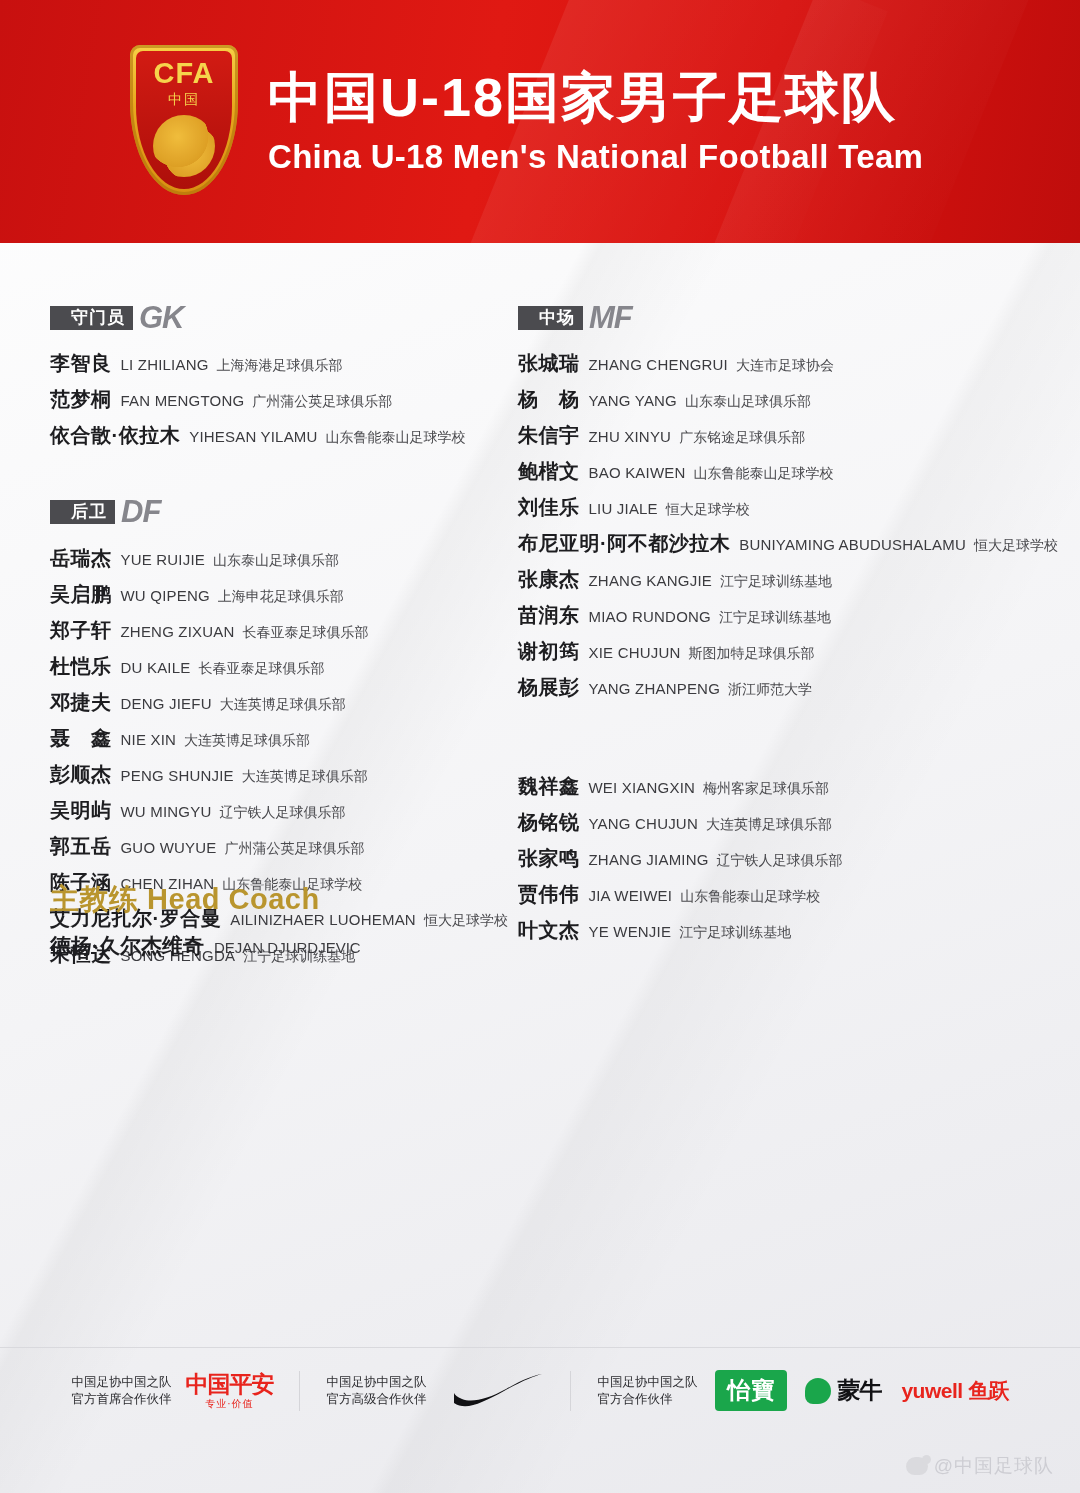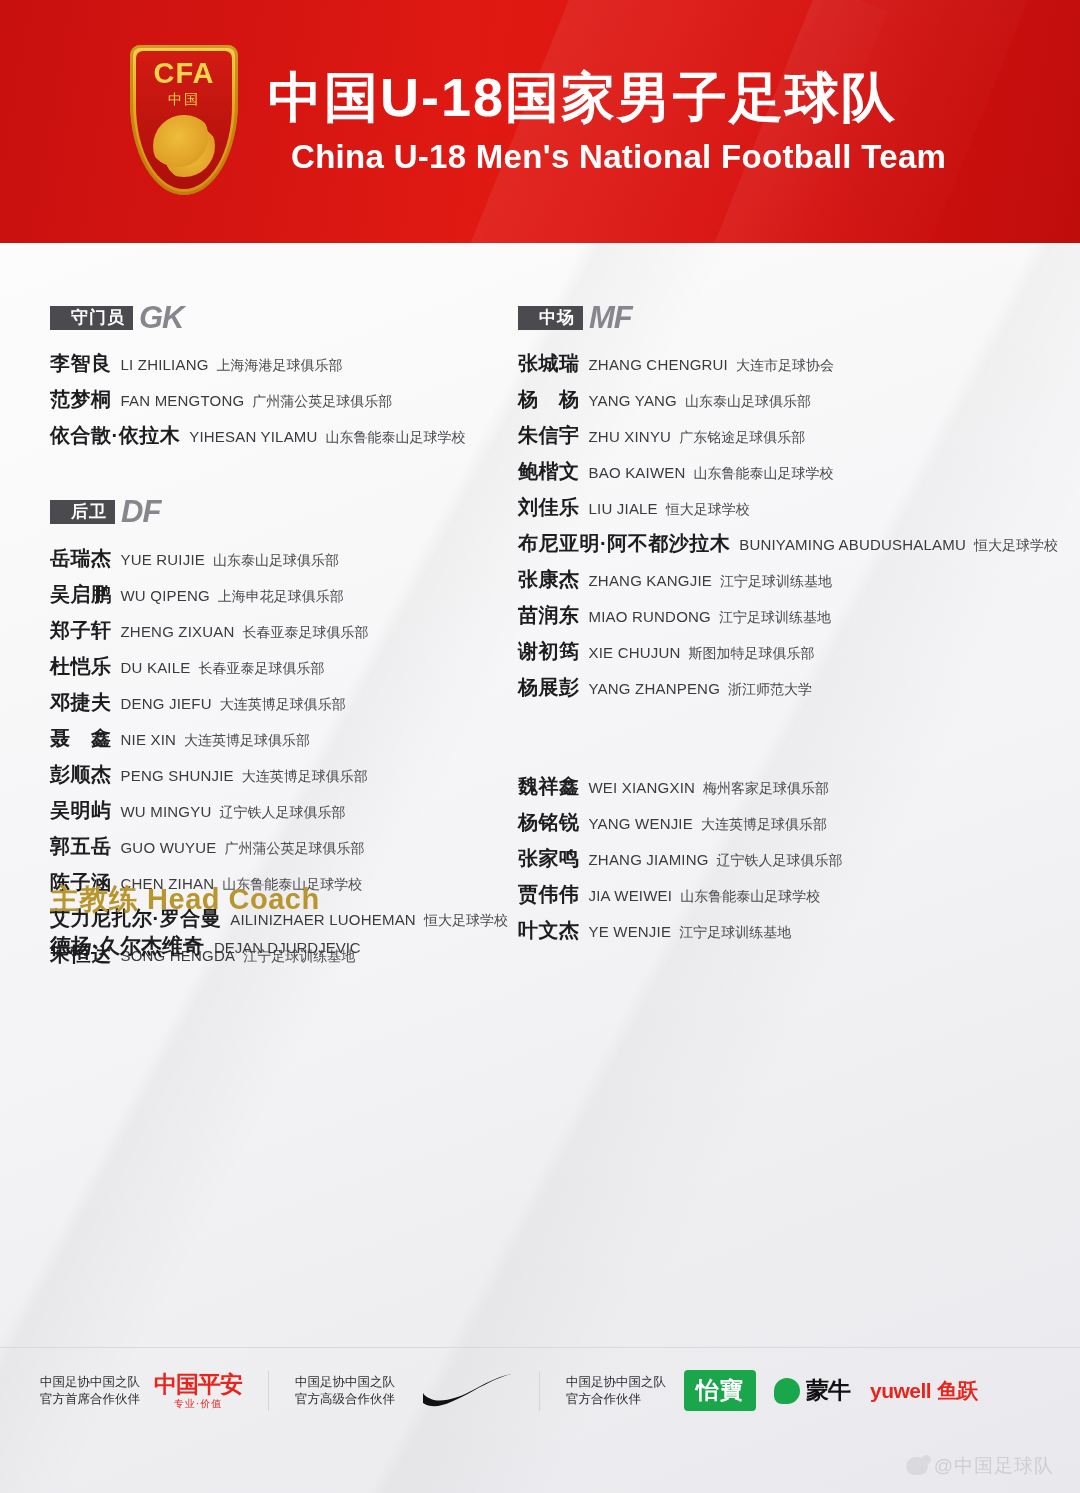--- a/index.html
+++ b/index.html
@@ -109,21 +109,20 @@
   }
   .title-en {
     position: absolute;
     left: 268px;
     top: 138px;
     font-size: 33px;
     font-weight: bold;
     color: #ffffff;
     letter-spacing: 0.3px;
     white-space: nowrap;
-    margin-left: 23px;
   }
 
   
   .content {
     position: absolute;
     top: 243px;
     left: 0;
     width: 1080px;
   }
   .col-left {
@@ -222,20 +221,21 @@
     left: 0;
     bottom: 60px;
     width: 1080px;
     height: 86px;
     border-top: 1px solid #d9d9dd;
     display: flex;
     align-items: center;
     padding: 0 40px;
     box-sizing: border-box;
     gap: 12px;
+    justify-content: center;
   }
   .sp-block { display: flex; align-items: center; }
   .sp-label {
     font-size: 12.5px;
     line-height: 1.35;
     color: #2c2c30;
     white-space: nowrap;
   }
   .sp-sep {
     width: 1px;
@@ -520,21 +520,21 @@
       </div>
 
       <div class="group gap-top-fw">
         <div class="player">
           <span class="p-cn">魏祥鑫</span>
           <span class="p-en">WEI XIANGXIN</span>
           <span class="p-club">梅州客家足球俱乐部</span>
         </div>
         <div class="player">
           <span class="p-cn">杨铭锐</span>
-          <span class="p-en">YANG WENJIE</span>
+          <span class="p-en">YANG CHUJUN</span>
           <span class="p-club">大连英博足球俱乐部</span>
         </div>
         <div class="player">
           <span class="p-cn">张家鸣</span>
           <span class="p-en">ZHANG JIAMING</span>
           <span class="p-club">辽宁铁人足球俱乐部</span>
         </div>
         <div class="player">
           <span class="p-cn">贾伟伟</span>
           <span class="p-en">JIA WEIWEI</span>

